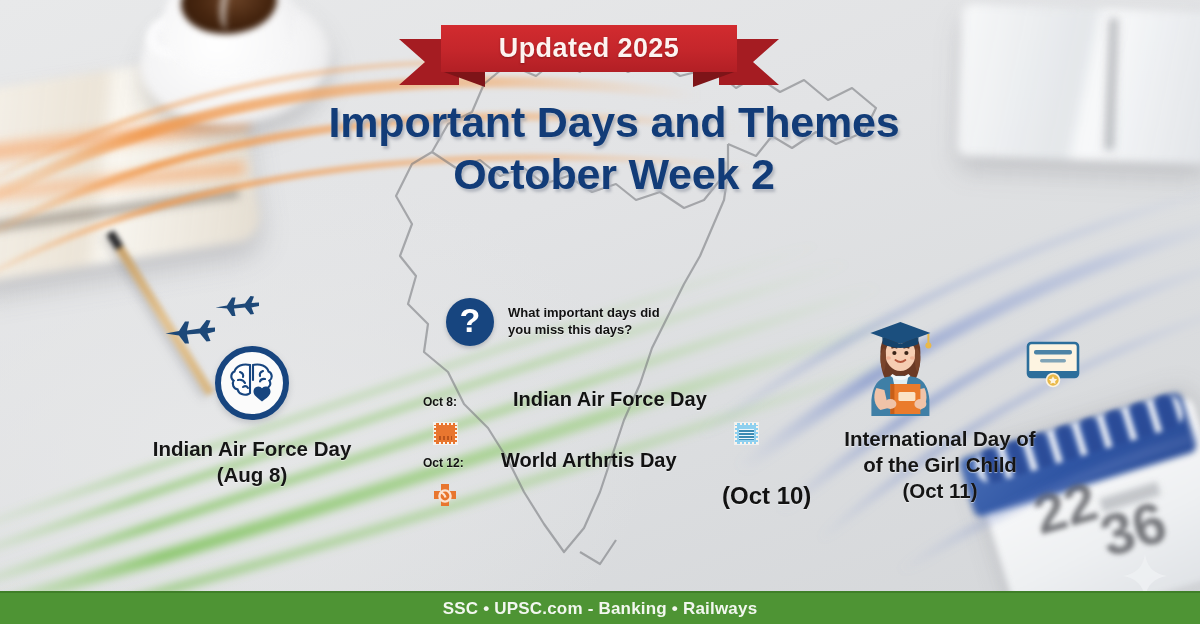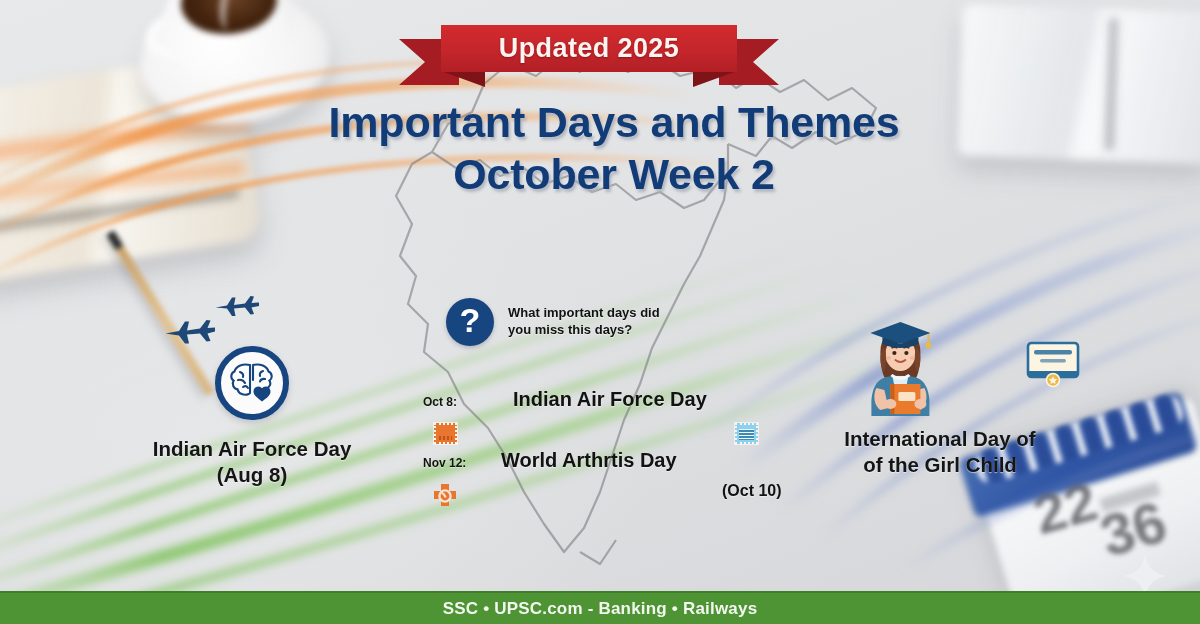--- a/index.html
+++ b/index.html
@@ -226,21 +226,21 @@
   }
   .d-name {
     color:#121212; font-size:20px; font-weight:700; white-space:nowrap;
     text-shadow:0 1px 1px rgba(255,255,255,.5);
   }
   .r1 .d-date { width:90px; }
   .r2 .d-date, .r3 .d-date { width:78px; }
 
   #oct10-note {
     position:absolute; left:722px; top:482px;
-    color:#121212; font-size:16px; font-weight:700;
+    color:#121212; font-size:24px; font-weight:700;
     text-shadow:0 1px 1px rgba(255,255,255,.5);
   }
 
   
   .stamp {
     position:absolute; width:23px; height:21px;
     border:2px dotted #fdf4ea;
     box-shadow:0 0 0 1px rgba(255,255,255,.55);
   }
   .stamp.orange { left:434px; top:423px; background:#e8762f; }
@@ -423,21 +423,21 @@
       <div>you miss this days?</div>
     </div>
   </div>
 
   <div id="datelist">
     <div class="date-row r1">
       <div class="d-date">Oct 8:</div>
       <div class="d-name">Indian Air Force Day</div>
     </div>
     <div class="date-row r3">
-      <div class="d-date">Nov 12:</div>
+      <div class="d-date">Oct 12:</div>
       <div class="d-name">World Arthrtis Day</div>
     </div>
   </div>
   <div id="oct10-note">(Oct 10)</div>
 
   <div class="stamp orange"></div>
   <div class="stamp blue"></div>
   <svg id="joint-icon" viewBox="0 0 26 26">
     <path d="M9 1 h8 v7 h7 v8 h-7 v7 h-8 v-7 h-7 v-8 h7 z" fill="#e8762f"></path>
     <circle cx="13" cy="13" r="5.6" fill="none" stroke="#fbe3d2" stroke-width="2.4"></circle>
@@ -532,20 +532,21 @@
         <rect x="9" y="10" width="38" height="4.5" rx="2" fill="#2c6e9b" opacity=".85"></rect>
         <rect x="15" y="19" width="26" height="3.5" rx="1.7" fill="#2c6e9b" opacity=".6"></rect>
         <rect x="3" y="31" width="50" height="6" fill="#2c6e9b"></rect>
         <circle cx="28" cy="40" r="6.5" fill="#e9b949" stroke="#fdf4e1" stroke-width="1.6"></circle>
         <path d="M28 36.2 l1.3 2.6 2.9 .4 -2.1 2 .5 2.9 -2.6 -1.4 -2.6 1.4 .5 -2.9 -2.1 -2 2.9 -.4 z" fill="#fdf4e1"></path>
       </svg>
     </div>
     <div class="gc-label">
       <div>International Day of</div>
       <div>of the Girl Child</div>
+      <div>(Oct 11)</div>
     </div>
   </div>
 
   <svg id="sparkle" viewBox="0 0 46 46">
     <path d="M23 1 C25 14 32 21 45 23 C32 25 25 32 23 45 C21 32 14 25 1 23 C14 21 21 14 23 1 Z" fill="#eef0f2" opacity=".92"></path>
   </svg>
 
   <div id="footer">
     <span>SSC • UPSC.com - Banking • Railways</span>
   </div>

